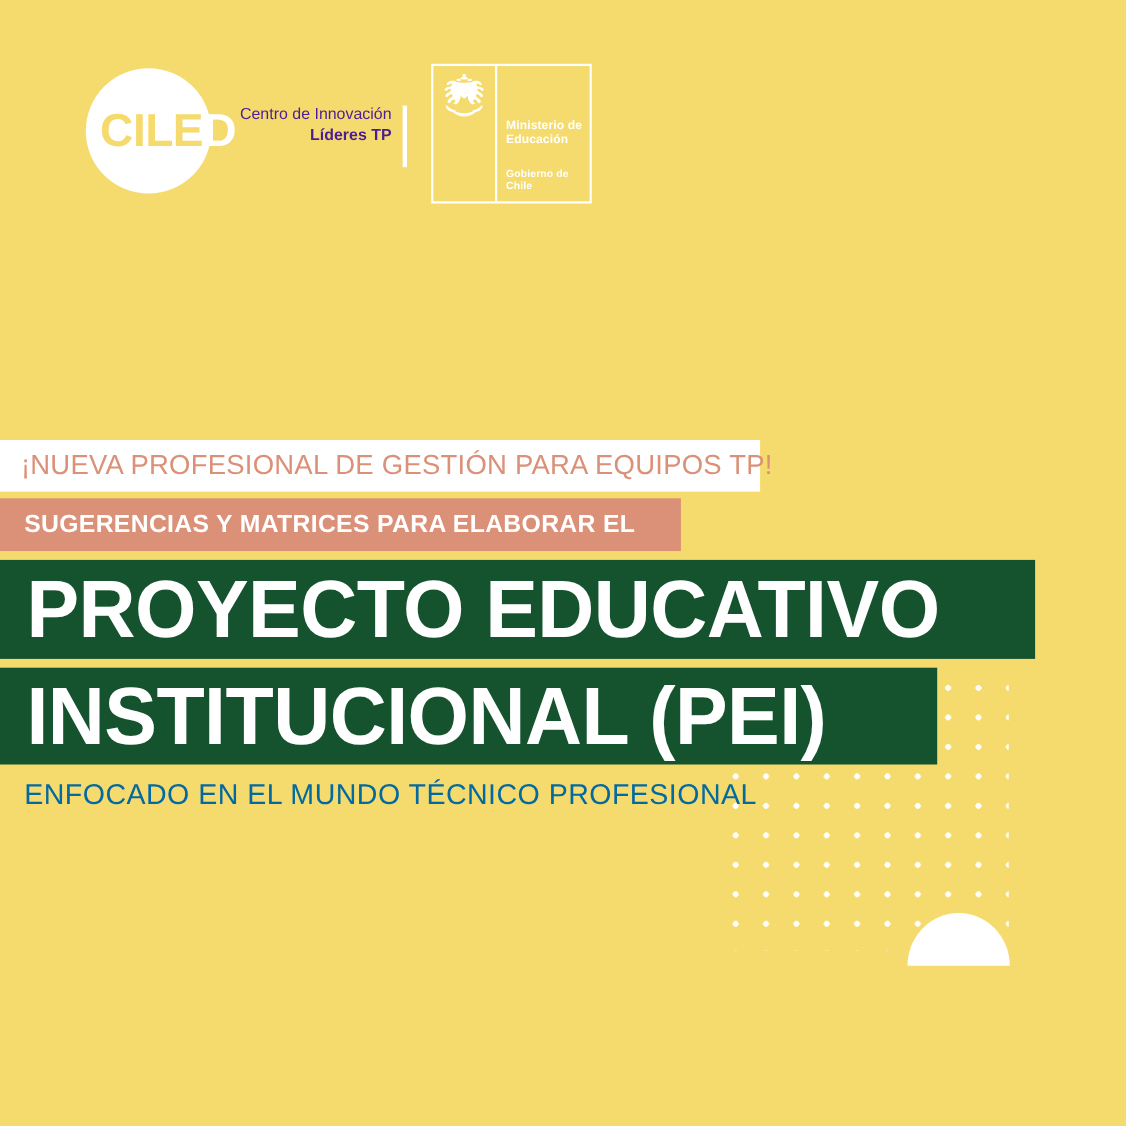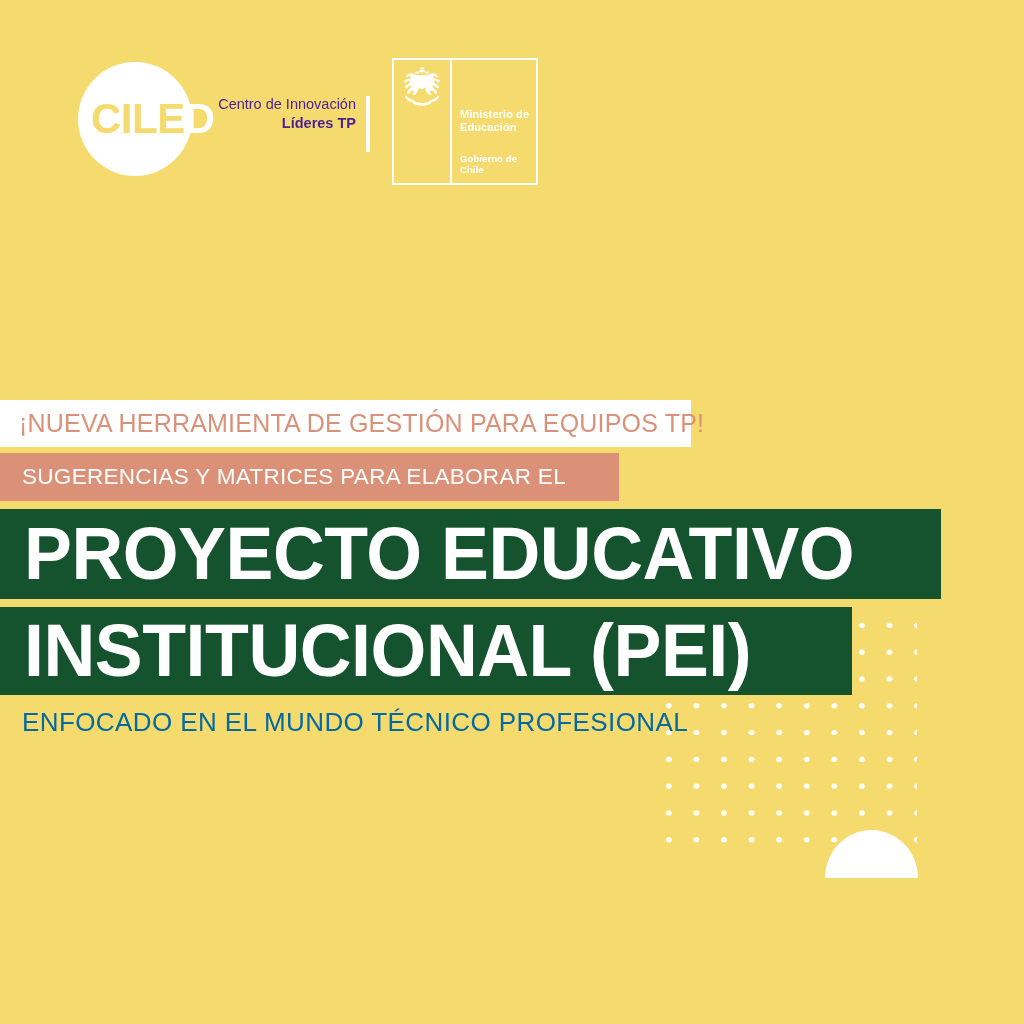--- a/index.html
+++ b/index.html
@@ -174,21 +174,21 @@
     left: 0;
     top: 453px;
     width: 619px;
     height: 48px;
     background: #DB9078;
   }
   #band-kicker .band-text {
     margin-left: 22px;
     color: #FFFFFF;
     font-size: 22.5px;
-    font-weight: normal;
+    font-weight: bold;
     letter-spacing: 0.3px;
     white-space: nowrap;
   }
 
   #band-title1 {
     left: 0;
     top: 509px;
     width: 941px;
     height: 90px;
     background: #14532d;
@@ -278,21 +278,21 @@
       </svg>
     </div>
     <div id="mineduc-title">
       <div>Ministerio de</div>
       <div>Educación</div>
     </div>
     <div id="mineduc-gov">Gobierno de Chile</div>
   </div>
 
   <div id="band-eyebrow" class="band">
-    <span class="band-text">¡NUEVA HERRAMIENTA DE GESTIÓN PARA EQUIPOS TP!</span>
+    <span class="band-text">¡NUEVA PROFESIONAL DE GESTIÓN PARA EQUIPOS TP!</span>
   </div>
 
   <div id="band-kicker" class="band">
     <span class="band-text">SUGERENCIAS Y MATRICES PARA ELABORAR EL</span>
   </div>
 
   <div id="band-title1" class="band">
     <span class="band-text">PROYECTO EDUCATIVO</span>
   </div>
 

